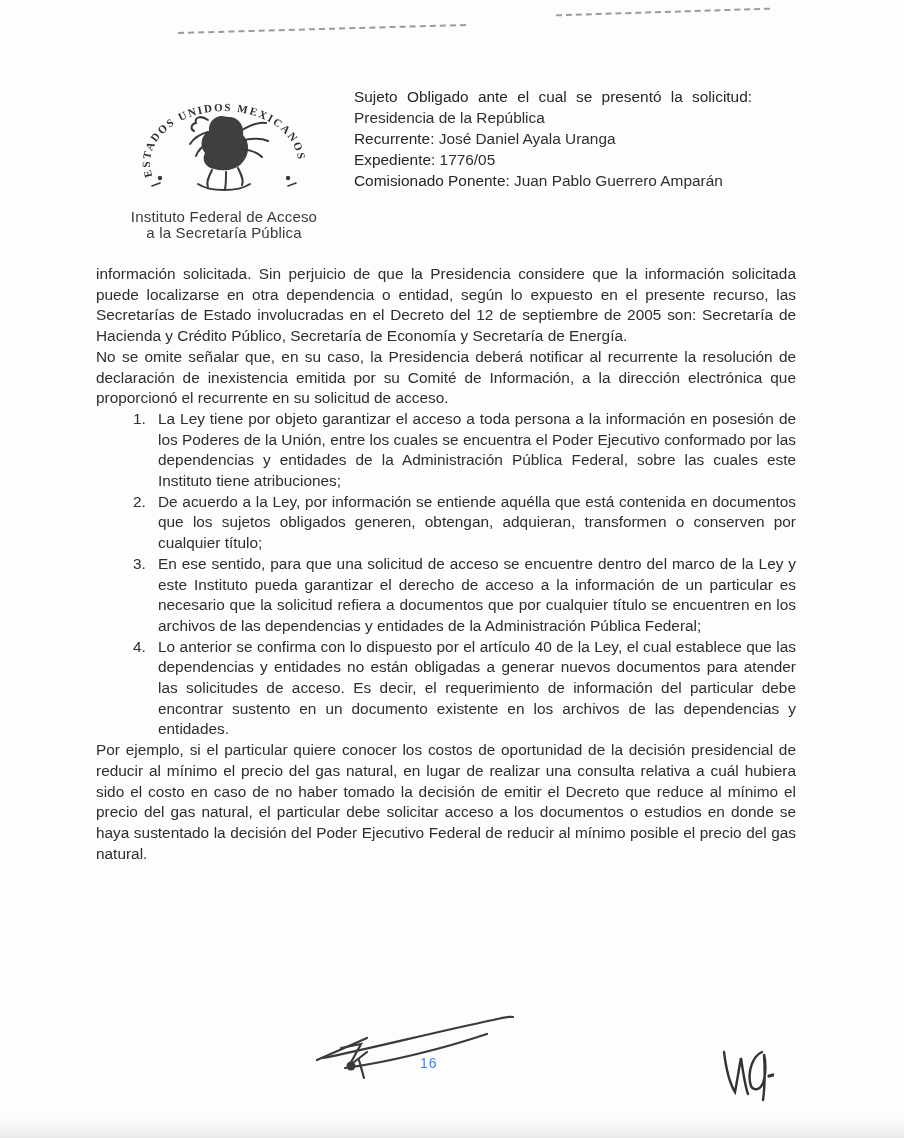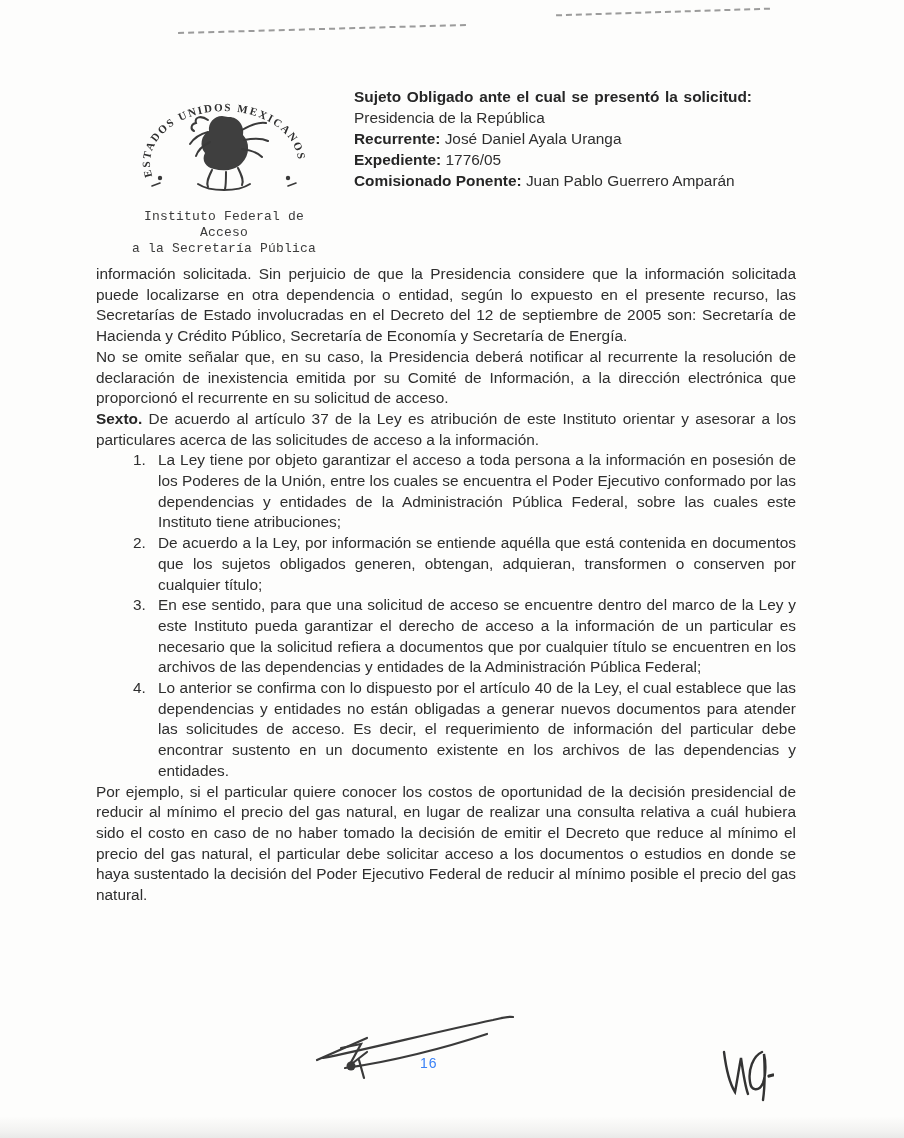--- a/index.html
+++ b/index.html
@@ -16,28 +16,28 @@
   .bottom-edge {
     position:absolute; left:0; right:0; bottom:0; height:22px;
     background:linear-gradient(to bottom, rgba(60,60,55,0) 0%, rgba(60,60,55,0.06) 70%, rgba(60,60,55,0.10) 100%);
   }
 
   
   .header { position:absolute; top:86px; left:130px; width:684px; display:flex; }
   .logo-block { width:188px; flex:none; text-align:center; }
   .seal { display:block; margin:0 auto; width:172px; height:120px; }
   .logo-caption {
-    margin-top:3px; font-family:Liberation Mono, monospace;
-    font-size:13px; line-height:16px; color:#3b3b3b; letter-spacing:0.2px;
+    margin-top:3px; font-family:Liberation Sans, sans-serif;
+    font-size:15px; line-height:16px; color:#3b3b3b; letter-spacing:0.2px;
   }
   .case-block {
     margin-left:36px; width:398px;
     font-size:15.4px; line-height:21px; text-align:justify; color:#2f2f2f;
   }
-  .case-line b { font-weight:bold; color:#262626; }
+  .case-line b { font-weight:normal; color:#262626; }
 
   
   .body {
     position:absolute; top:264px; left:96px; width:700px;
     font-size:15.4px; line-height:20.7px; text-align:justify; color:#2e2e2e;
   }
   .body p { margin:0; }
   .body p + p, .body .numbered-list, .body .numbered-list + p { margin-top:0; }
   .lead { font-weight:bold; color:#272727; }
   .li { display:flex; }
@@ -103,21 +103,20 @@
       <div class="case-line">
         <b>Comisionado Ponente:</b>
         <span>Juan Pablo Guerrero Amparán</span>
       </div>
     </div>
   </div>
 
   <div class="body">
     <p>información solicitada. Sin perjuicio de que la Presidencia considere que la información solicitada puede localizarse en otra dependencia o entidad, según lo expuesto en el presente recurso, las Secretarías de Estado involucradas en el Decreto del 12 de septiembre de 2005 son: Secretaría de Hacienda y Crédito Público, Secretaría de Economía y Secretaría de Energía.</p>
     <p>No se omite señalar que, en su caso, la Presidencia deberá notificar al recurrente la resolución de declaración de inexistencia emitida por su Comité de Información, a la dirección electrónica que proporcionó el recurrente en su solicitud de acceso.</p>
-    <p><span class="lead">Sexto.</span> <span>De acuerdo al artículo 37 de la Ley es atribución de este Instituto orientar y asesorar a los particulares acerca de las solicitudes de acceso a la información.</span></p>
 
     <div class="numbered-list">
       <div class="li">
         <span class="li-num">1.</span>
         <span class="li-text">La Ley tiene por objeto garantizar el acceso a toda persona a la información en posesión de los Poderes de la Unión, entre los cuales se encuentra el Poder Ejecutivo conformado por las dependencias y entidades de la Administración Pública Federal, sobre las cuales este Instituto tiene atribuciones;</span>
       </div>
       <div class="li">
         <span class="li-num">2.</span>
         <span class="li-text">De acuerdo a la Ley, por información se entiende aquélla que está contenida en documentos que los sujetos obligados generen, obtengan, adquieran, transformen o conserven por cualquier título;</span>
       </div>

